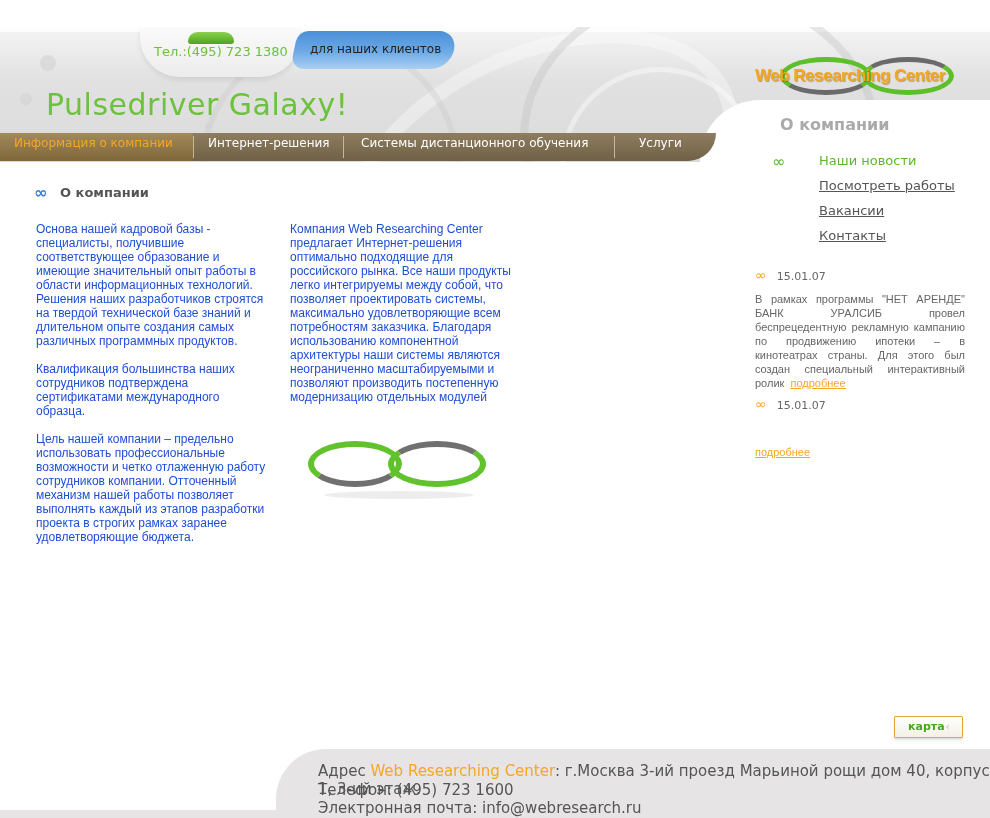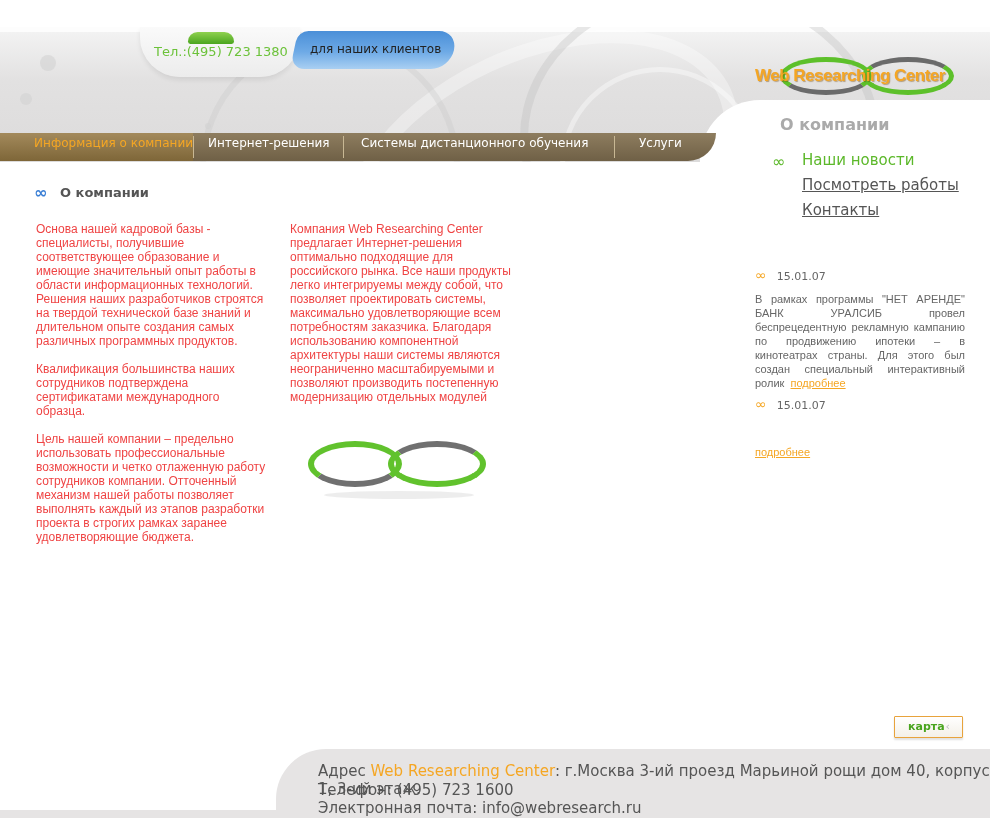--- a/index.html
+++ b/index.html
@@ -48,52 +48,51 @@
     position: absolute; left: 3px; top: 13px; font-family: "Liberation Sans", sans-serif;
     font-weight: bold; font-size: 17px; color: #f5a623; letter-spacing: -0.5px;
     text-shadow: 1px 1px 1px rgba(120,70,0,0.45);
   }
 
   
   .nav {
     position: absolute; left: 0; top: 133px; width: 716px; height: 28px;
     background: linear-gradient(180deg, #8e7d5f 0%, #6f6046 100%);
     border-radius: 0 0 40px 0;
-    text-align: right;
   }
   .nav-item { position: absolute; top: 0; height: 24px; line-height: 21px; font-size: 12px; color: #ffffff; }
   .nav-item.active {
     left: 0; width: 193px; padding-left: 14px; color: #f5a623;
     background: linear-gradient(180deg, #a38a5c 0%, #7e6638 100%);
     height: 28px;
   }
   .nav-sep { position: absolute; top: 3px; width: 1px; height: 22px; background: #c8b894; }
   .right-curve {
     position: absolute; left: 700px; top: 100px; width: 290px; height: 62px;
     background: #ffffff; border-radius: 60px 0 0 0;
   }
 
   
   .section-title { position: absolute; left: 34px; top: 183px; font-size: 13px; font-weight: bold; color: #555; }
   .section-title .inf { display: inline-block; width: 20px; color: #3a7fd5; font-size: 16px; margin-right: 6px; vertical-align: -1px; }
-  .col { position: absolute; font-family: "Liberation Sans", sans-serif; font-size: 12px; line-height: 14px; color: #ef4444; }
+  .col { position: absolute; font-family: "Liberation Sans", sans-serif; font-size: 12px; line-height: 14px; color: #1d4ed8; }
   .col1 { left: 36px; top: 222px; width: 232px; }
   .col2 { left: 290px; top: 222px; width: 232px; }
   .col p { margin-bottom: 14px; }
 
   .big-infinity { position: absolute; left: 304px; top: 437px; width: 190px; height: 64px; }
   .big-infinity .ring { position: absolute; top: 4px; height: 46px; border-radius: 50%; border: 6px solid #61c22d; }
   .big-infinity .r1 { left: 4px; width: 94px; border-color: #61c22d #61c22d #707070 #61c22d; }
   .big-infinity .r2 { left: 84px; width: 98px; border-color: #707070 #61c22d #61c22d #61c22d; }
   .big-infinity .shadow { position: absolute; left: 20px; top: 54px; width: 150px; height: 8px; border-radius: 50%; background: rgba(0,0,0,0.07); }
 
   
   .side-title { position: absolute; left: 780px; top: 115px; font-size: 16px; font-weight: bold; color: #aaaaaa; }
   .side-menu { position: absolute; left: 802px; top: 152px; }
-  .side-link { display: block; font-size: 15px; color: #555; text-decoration: underline; height: 25px; line-height: 17px; }
+  .side-link { display: block; font-size: 13px; color: #555; text-decoration: underline; height: 25px; line-height: 17px; margin-left: 17px; }
   .side-link.active { color: #5cb82a; text-decoration: none; }
   .side-inf { position: absolute; left: 772px; top: 152px; font-size: 16px; color: #5cb82a; }
 
   .news { position: absolute; left: 755px; width: 210px; font-family: "Liberation Sans", sans-serif; font-size: 11px; line-height: 14px; color: #666; text-align: justify; }
   .news .date { font-family: "DejaVu Sans", sans-serif; font-size: 11px; color: #666; margin-bottom: 8px; }
   .news .date .inf { color: #f5a623; font-size: 14px; margin-right: 10px; }
   .news .more { color: #f5a623; text-decoration: underline; }
   .news1 { top: 268px; }
   .news2 { top: 397px; }
   .news2 .body { margin-top: 18px; }
@@ -130,20 +129,21 @@
   <div class="dot" style="left:20px;top:66px;width:12px;height:12px;"></div>
   <div class="dot" style="left:205px;top:96px;width:6px;height:6px;"></div>
 
   <div class="phone-tab"></div>
   <div class="phone-icon"></div>
   <div class="phone-text">Тел.:(495) 723 1380</div>
 
   <div class="client-tab"></div>
   <div class="client-text">для наших клиентов</div>
 
+  <div class="site-title">Pulsedriver Galaxy!</div>
 
   <div class="logo">
     <div class="ring r1"></div>
     <div class="ring r2"></div>
     <div class="logo-text">Web Researching Center</div>
   </div>
 </div>
 
 <div class="right-curve"></div>
 
@@ -175,20 +175,21 @@
   <div class="shadow"></div>
   <div class="ring r1"></div>
   <div class="ring r2"></div>
 </div>
 
 <div class="side-title">О компании</div>
 <span class="side-inf">∞</span>
 <div class="side-menu">
   <a class="side-link active">Наши новости</a>
   <a class="side-link">Посмотреть работы</a>
+  <a class="side-link">Вакансии</a>
   <a class="side-link">Контакты</a>
 </div>
 
 <div class="news news1">
   <div class="date">
     <span class="inf">∞</span><span>15.01.07</span>
   </div>
   <div class="body">
     <span>В рамках программы "НЕТ АРЕНДЕ" БАНК УРАЛСИБ провел беспрецедентную рекламную кампанию по продвижению ипотеки – в кинотеатрах страны. Для этого был создан специальный интерактивный ролик</span>&nbsp;
     <a class="more">подробнее</a>

